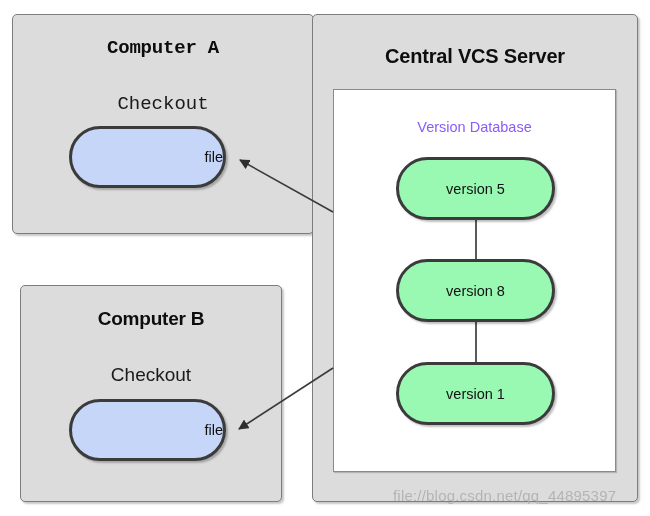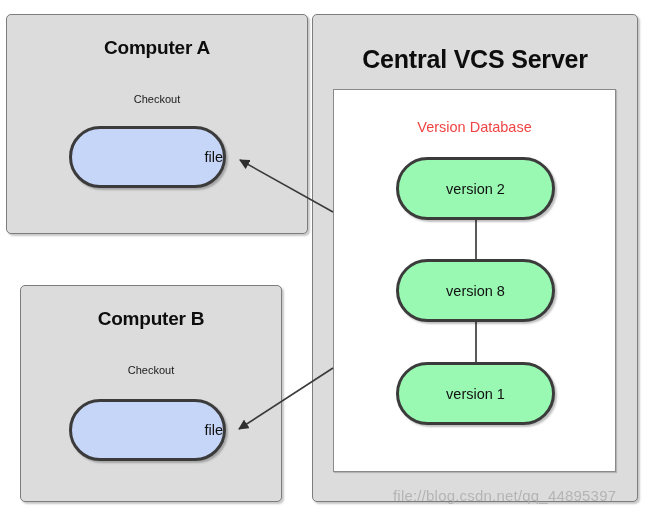--- a/index.html
+++ b/index.html
@@ -20,44 +20,44 @@
 
   
   .panel {
     position: absolute;
     background: #dcdcdc;
     border: 1.5px solid #7d7d7d;
     border-radius: 5px;
     box-shadow: 2px 2px 2px rgba(0,0,0,0.22);
     box-sizing: border-box;
   }
-  #panel-computer-a { left: 6px;  top: 14px;  width: 302px; height: 220px; }
+  #panel-computer-a { left: 12px;  top: 14px;  width: 302px; height: 220px; font-family: Liberation Mono, monospace; }
   #panel-computer-b { left: 20px;  top: 285px; width: 262px; height: 217px; }
   #panel-vcs-server { left: 312px; top: 14px;  width: 326px; height: 488px; }
 
   .panel-title {
     position: absolute;
     left: 0;
     right: 0;
     text-align: center;
     font-size: 19px;
     font-weight: bold;
     color: #0d0d0d;
     letter-spacing: -0.2px;
   }
   #title-computer-a { top: 22px; }
   #title-computer-b { top: 22px; }
-  #title-vcs-server { top: 30px; font-size: 25px; }
+  #title-vcs-server { top: 30px; font-size: 20px; }
 
   .sub-label {
     position: absolute;
     left: 0;
     right: 0;
     text-align: center;
-    font-size: 11px;
+    font-size: 19px;
     color: #1a1a1a;
   }
   #checkout-a { top: 78px; }
   #checkout-b { top: 78px; }
 
   
   #version-db-box {
     position: absolute;
     left: 333px;
     top: 89px;
@@ -68,21 +68,21 @@
     box-sizing: border-box;
     box-shadow: 1px 1px 1px rgba(0,0,0,0.18);
   }
   #version-db-label {
     position: absolute;
     left: 0;
     right: 0;
     top: 29px;
     text-align: center;
     font-size: 14.5px;
-    color: #ef4444;
+    color: #8b5cf6;
   }
 
   
   .pill {
     position: absolute;
     box-sizing: border-box;
     border: 3px solid #3b3b3b;
     border-radius: 34px;
     display: flex;
     align-items: center;
@@ -160,21 +160,21 @@
   </div>
 
   <div id="version-db-box">
     <div id="version-db-label">Version Database</div>
   </div>
 
   <div class="connector" id="connector-3-2"></div>
   <div class="connector" id="connector-2-1"></div>
 
   <div class="pill version" id="version-3">
-    <span>version 2</span>
+    <span>version 5</span>
   </div>
   <div class="pill version" id="version-2">
     <span>version 8</span>
   </div>
   <div class="pill version" id="version-1">
     <span>version 1</span>
   </div>
 
   <svg id="arrow-layer" viewBox="0 0 650 516" xmlns="http://www.w3.org/2000/svg">
     <defs>

